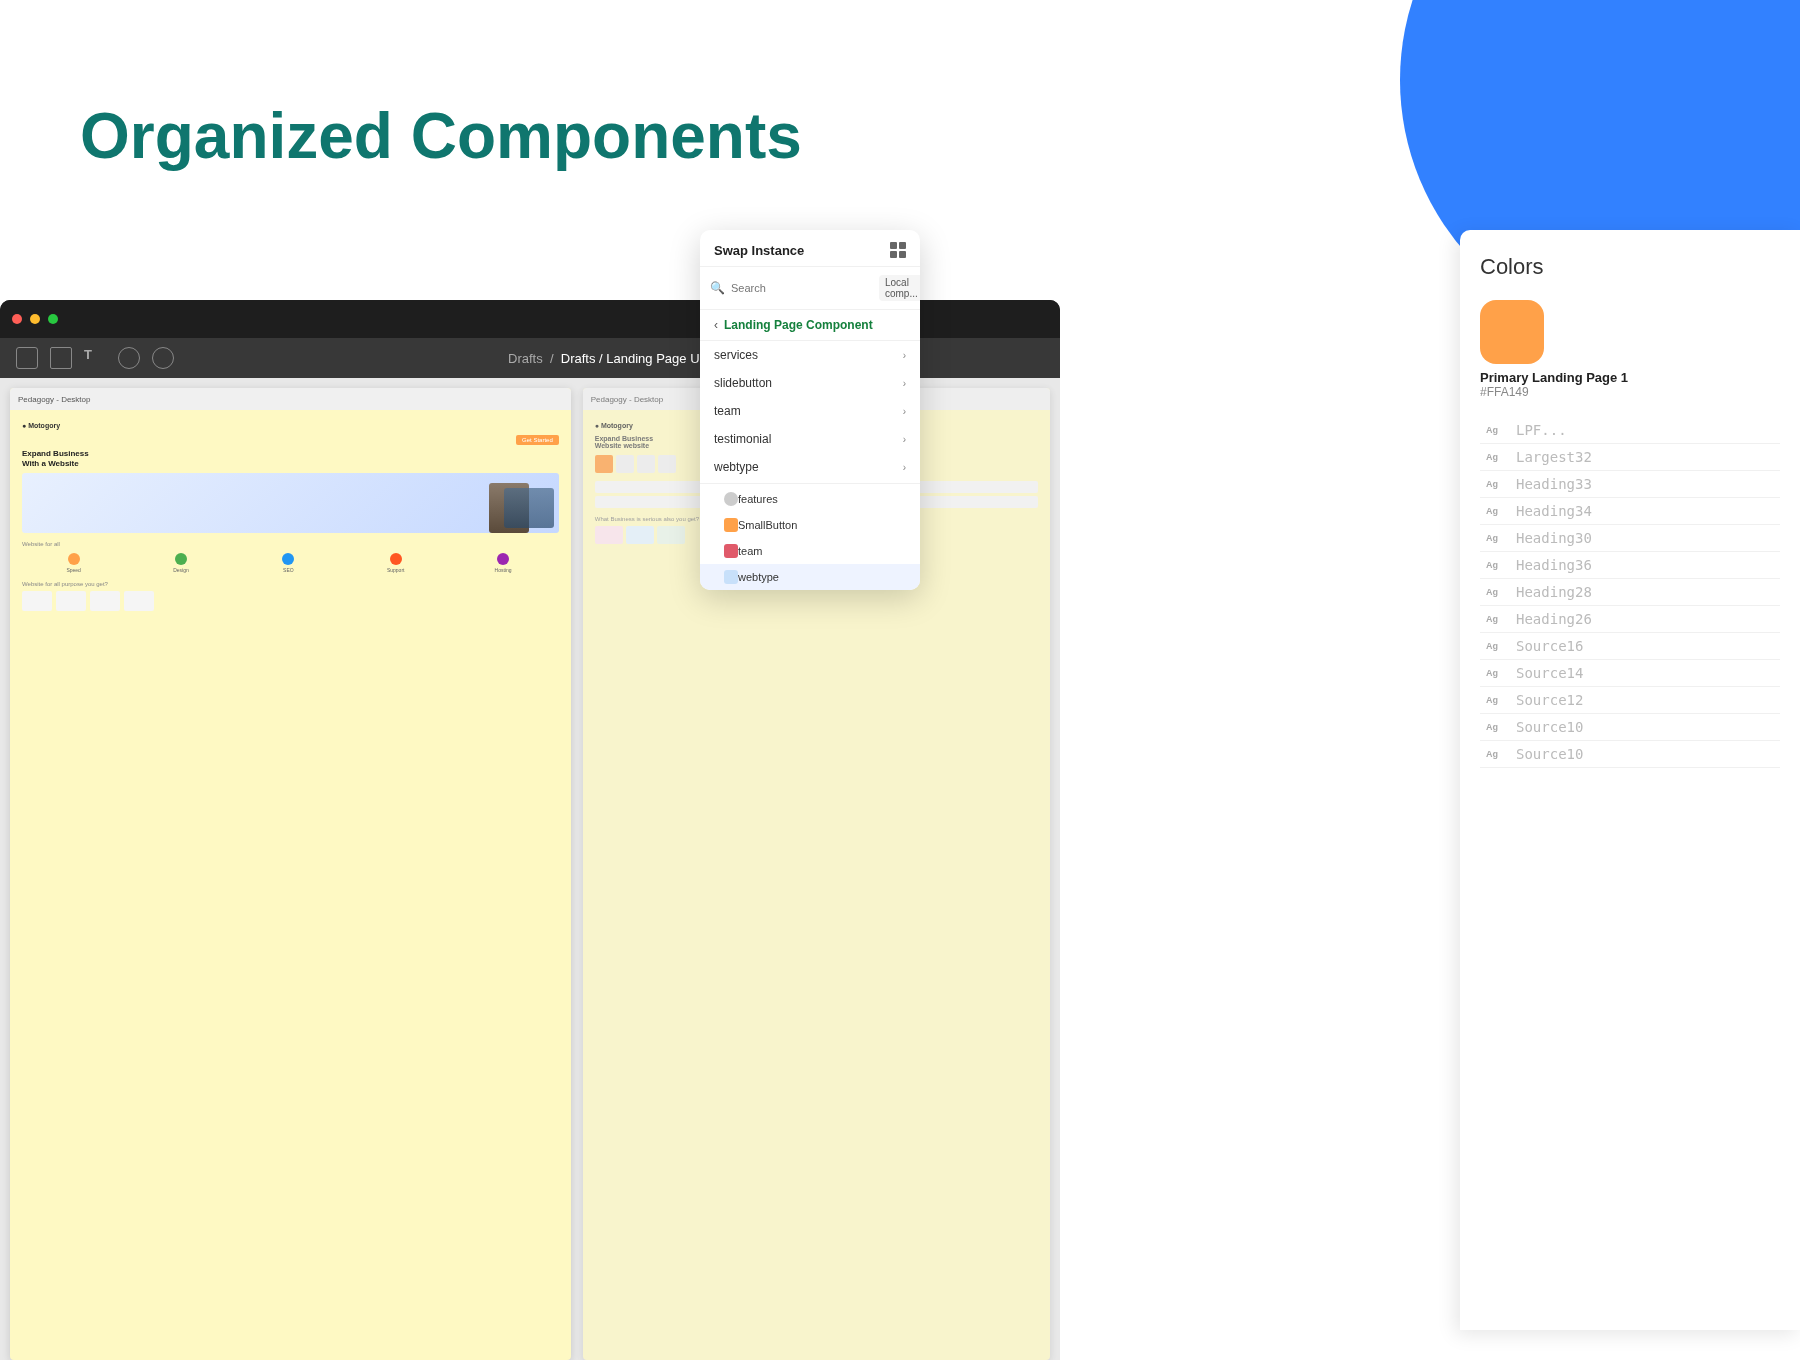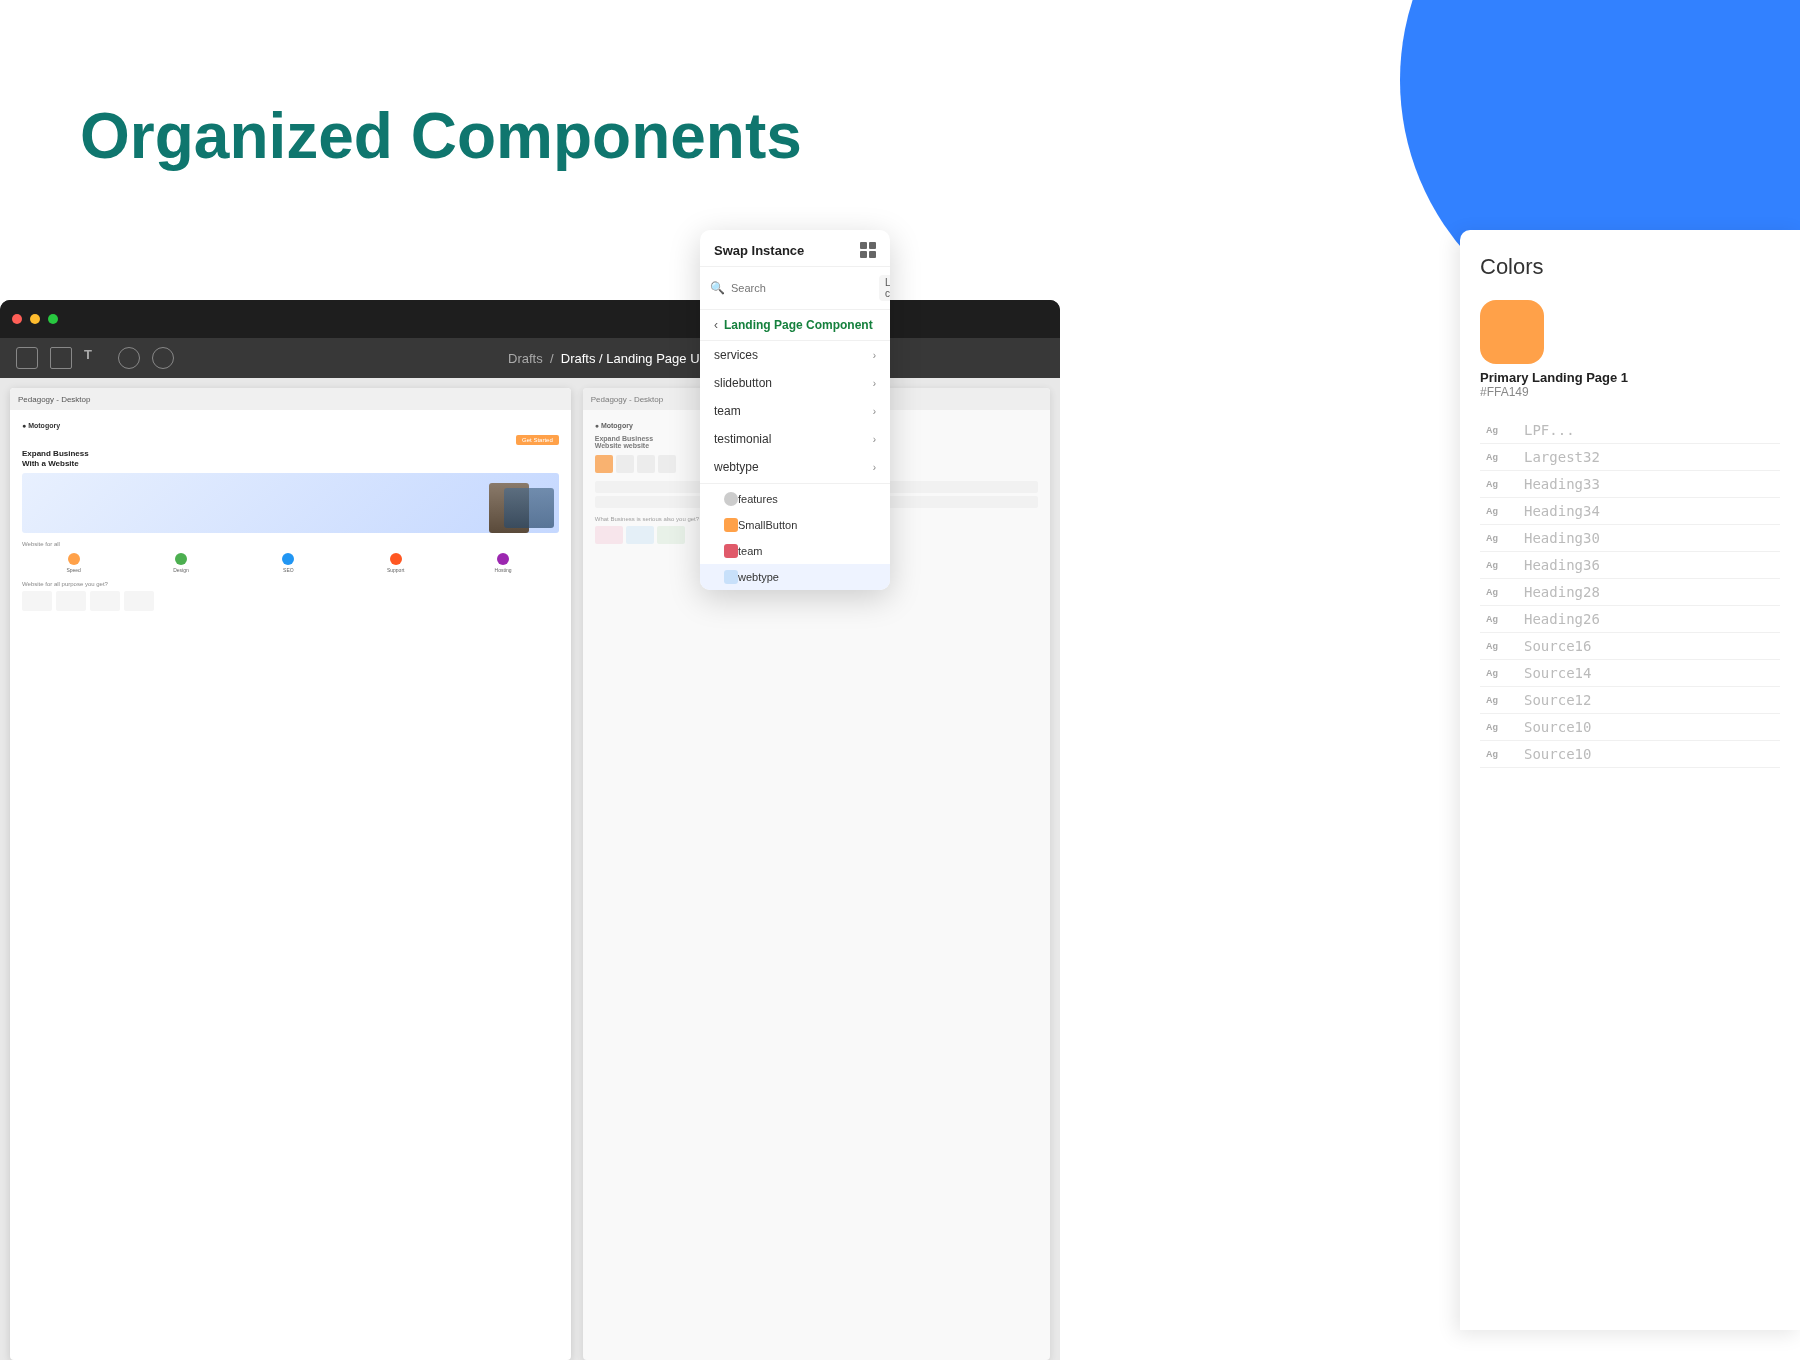--- a/index.html
+++ b/index.html
@@ -118,21 +118,21 @@
     }
 
     .editor-canvas {
       flex: 1;
       background: #e8e8e8;
       position: relative;
       overflow: hidden;
     }
 
     .canvas-frame {
-      background: #ffffff;
+      background: #fef9c3;
       border-radius: 4px;
       flex: 1;
       overflow: hidden;
       box-shadow: 0 2px 8px rgba(0,0,0,0.15);
     }
 
     .frame-header {
       height: 22px;
       background: #f0f0f0;
       display: flex;
@@ -172,21 +172,21 @@
       border-radius: 50%;
       margin: 0 auto 2px;
     }
     .mock-feature-text { font-size: 5px; color: #666; }
 
     
     .swap-panel {
       position: absolute;
       top: 230px;
       left: 700px;
-      width: 190px;
+      width: 220px;
       background: #ffffff;
       border-radius: 10px;
       box-shadow: 0 8px 32px rgba(0,0,0,0.18);
       z-index: 10;
       overflow: hidden;
     }
 
     .swap-panel-header {
       display: flex;
       align-items: center;
@@ -315,21 +315,21 @@
       color: #222;
     }
     .color-swatch-hex {
       font-size: 12px;
       color: #888;
     }
 
     .ag-row {
       display: flex;
       align-items: center;
-      gap: 16px;
+      gap: 8px;
       padding: 5px 6px;
       border-bottom: 1px solid #f0f0f0;
     }
     .ag-label {
       font-size: 9px;
       font-weight: 700;
       color: #aaa;
       width: 22px;
     }
     .ag-value {

